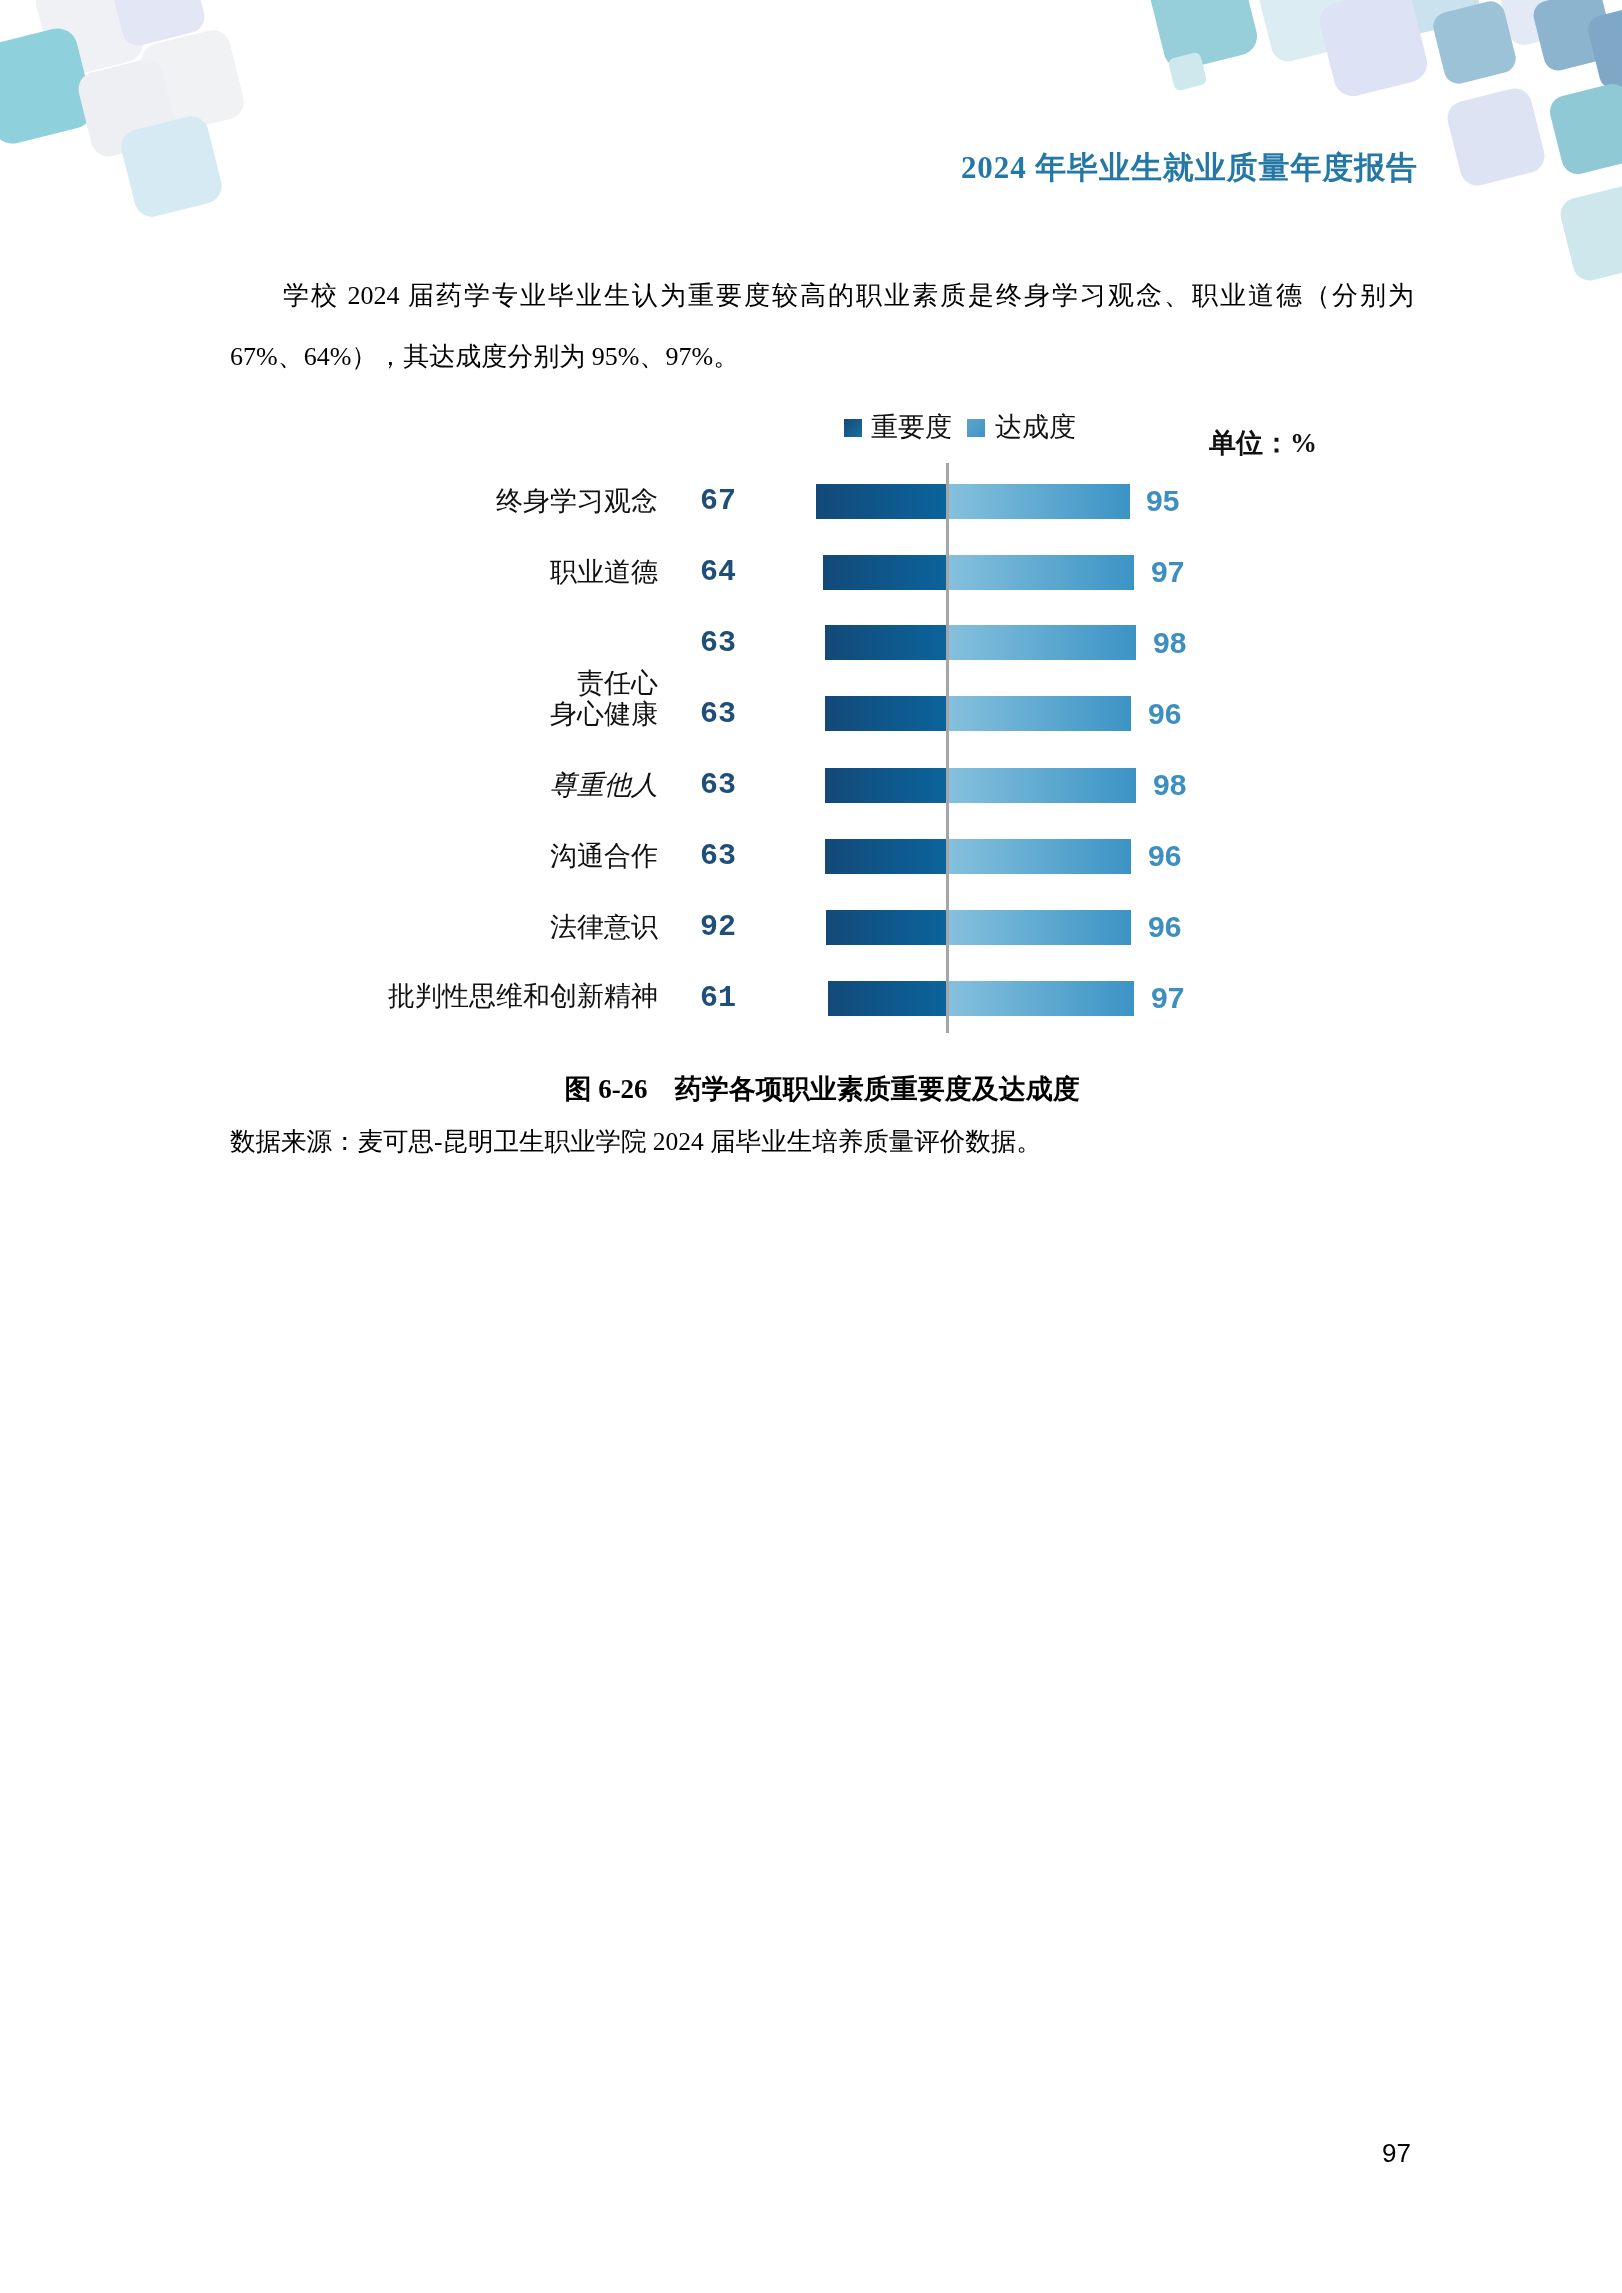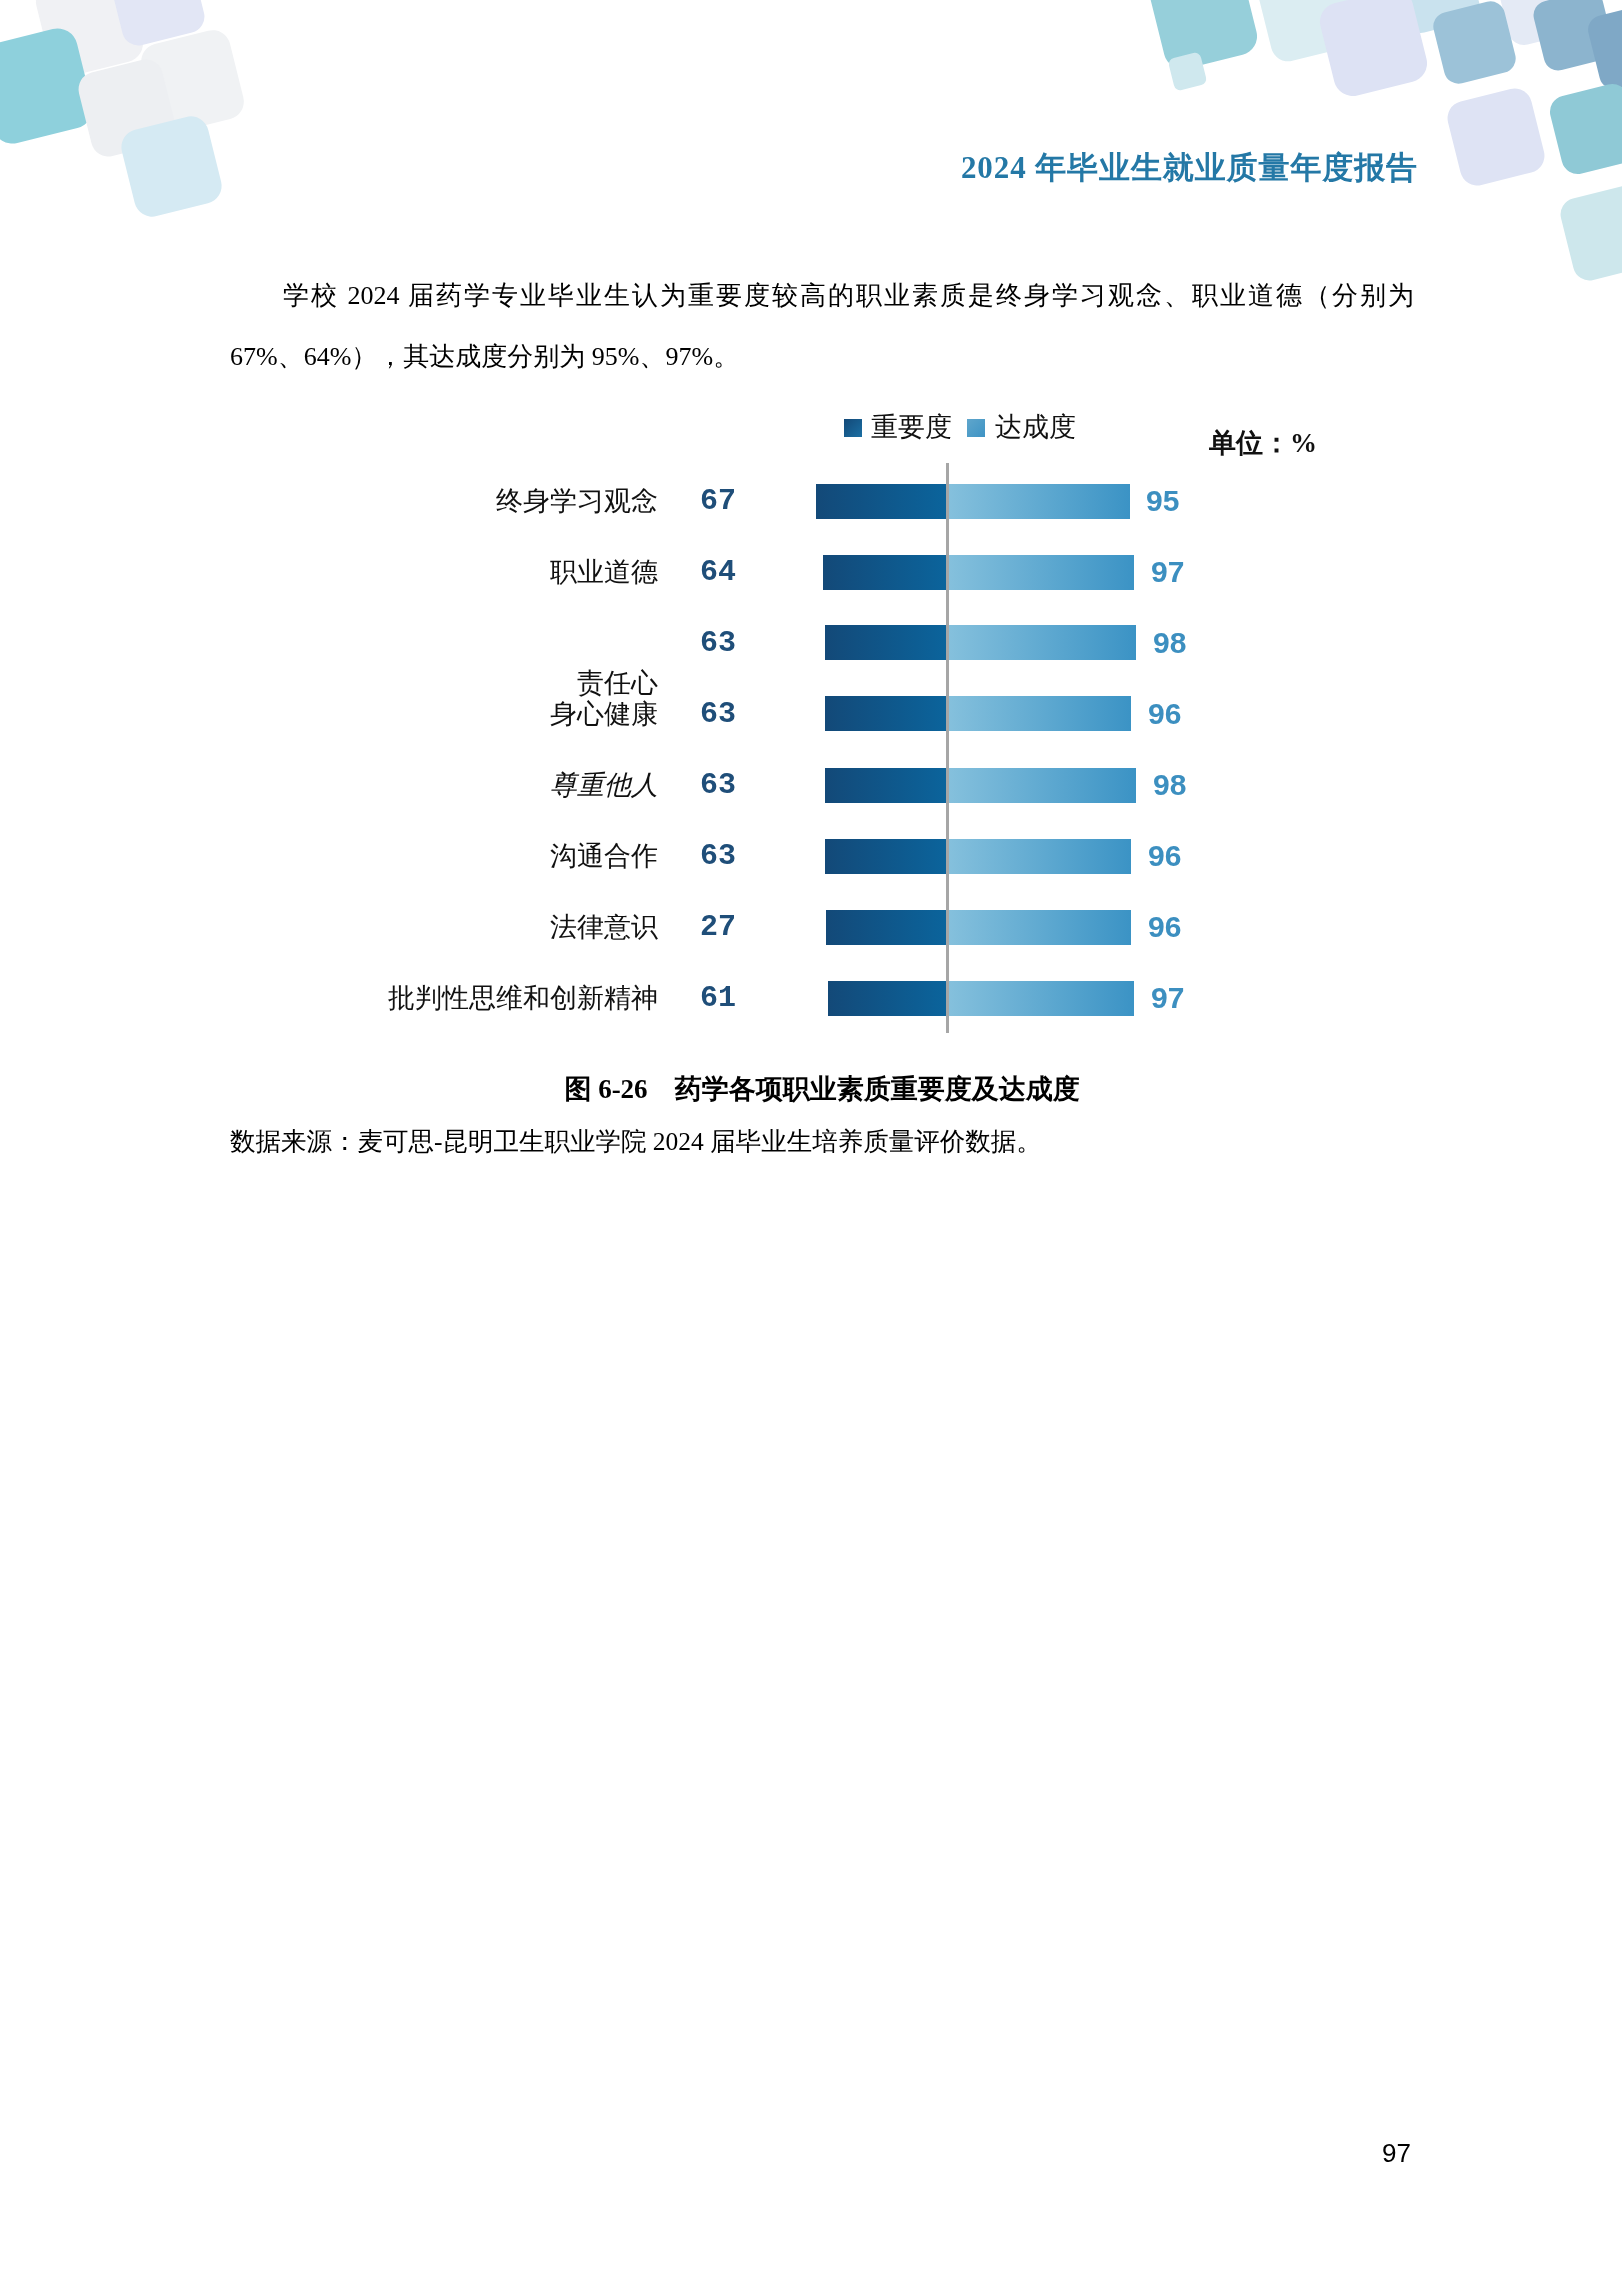--- a/index.html
+++ b/index.html
@@ -87,25 +87,25 @@
       <div class="abs val-left" style="left: 700px; width: 112px; top: 766px; color: rgb(31, 78, 121);">63</div>
       <div class="bar" style="left: 825px; top: 768px; width: 122px; background: linear-gradient(90deg, rgb(19, 73, 120), rgb(11, 100, 156));"></div>
       <div class="bar" style="left: 946px; top: 768px; width: 190px; background: linear-gradient(90deg, rgb(134, 193, 221), rgb(59, 147, 197));"></div>
       <div class="abs val-right" style="left: 1153px; width: 82px; top: 766px; color: rgb(60, 143, 192);">98</div>
       <div class="abs cat-label" style="left: 273px; width: 385px; top: 837px;">沟通合作</div>
       <div class="abs val-left" style="left: 700px; width: 112px; top: 837px; color: rgb(31, 78, 121);">63</div>
       <div class="bar" style="left: 825px; top: 839px; width: 122px; background: linear-gradient(90deg, rgb(19, 73, 120), rgb(11, 100, 156));"></div>
       <div class="bar" style="left: 946px; top: 839px; width: 185px; background: linear-gradient(90deg, rgb(134, 193, 221), rgb(59, 147, 197));"></div>
       <div class="abs val-right" style="left: 1148px; width: 82px; top: 837px; color: rgb(60, 143, 192);">96</div>
       <div class="abs cat-label" style="left: 273px; width: 385px; top: 908px;">法律意识</div>
-      <div class="abs val-left" style="left: 700px; width: 112px; top: 908px; color: rgb(31, 78, 121);">27</div>
+      <div class="abs val-left" style="left: 700px; width: 112px; top: 908px; color: rgb(31, 78, 121);">92</div>
       <div class="bar" style="left: 826px; top: 910px; width: 120px; background: linear-gradient(90deg, rgb(19, 73, 120), rgb(11, 100, 156));"></div>
       <div class="bar" style="left: 946px; top: 910px; width: 185px; background: linear-gradient(90deg, rgb(134, 193, 221), rgb(59, 147, 197));"></div>
       <div class="abs val-right" style="left: 1148px; width: 82px; top: 908px; color: rgb(60, 143, 192);">96</div>
-      <div class="abs cat-label" style="left: 273px; width: 385px; top: 979px;">批判性思维和创新精神</div>
+      <div class="abs cat-label" style="left: 273px; width: 385px; top: 979px; font-family: Liberation Mono, monospace;">批判性思维和创新精神</div>
       <div class="abs val-left" style="left: 700px; width: 112px; top: 979px; color: rgb(31, 78, 121);">61</div>
       <div class="bar" style="left: 828px; top: 981px; width: 118px; background: linear-gradient(90deg, rgb(19, 73, 120), rgb(11, 100, 156));"></div>
       <div class="bar" style="left: 946px; top: 981px; width: 188px; background: linear-gradient(90deg, rgb(134, 193, 221), rgb(59, 147, 197));"></div>
       <div class="abs val-right" style="left: 1151px; width: 82px; top: 979px; color: rgb(60, 143, 192);">97</div>
     </div>
 
   <div class="abs caption" style="top:1071px; left:230px; width:1184px;">
     <span>图 6-26</span><span class="cap-title">药学各项职业素质重要度及达成度</span>
   </div>
 

